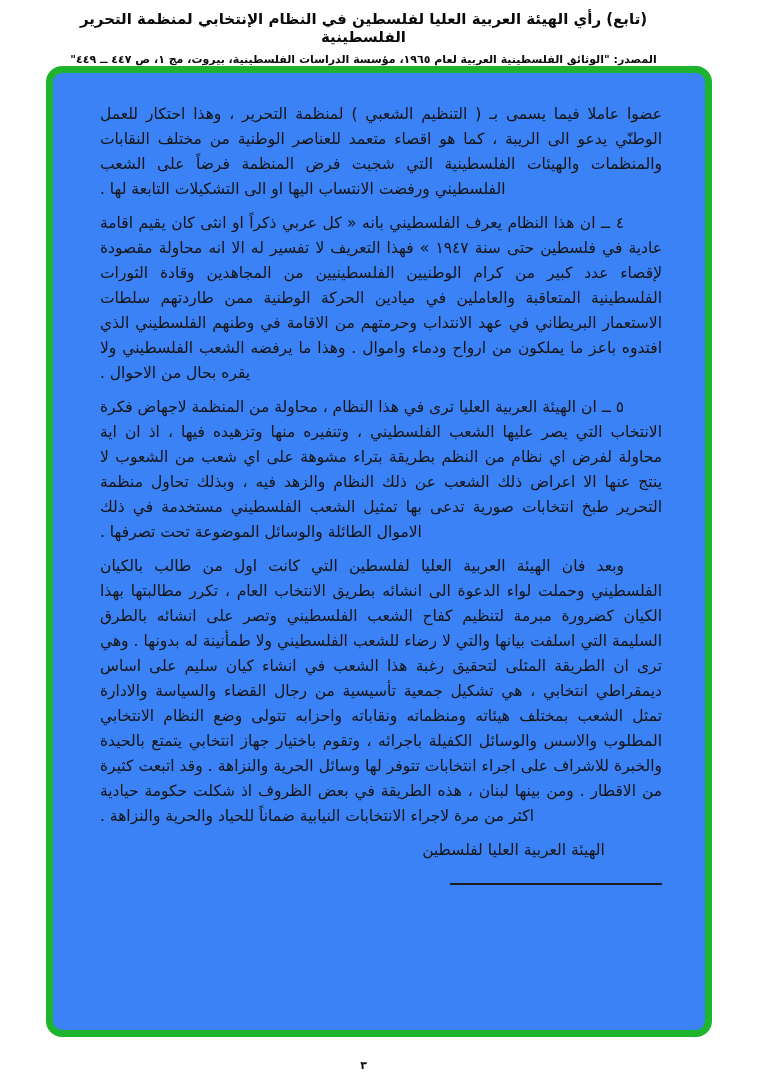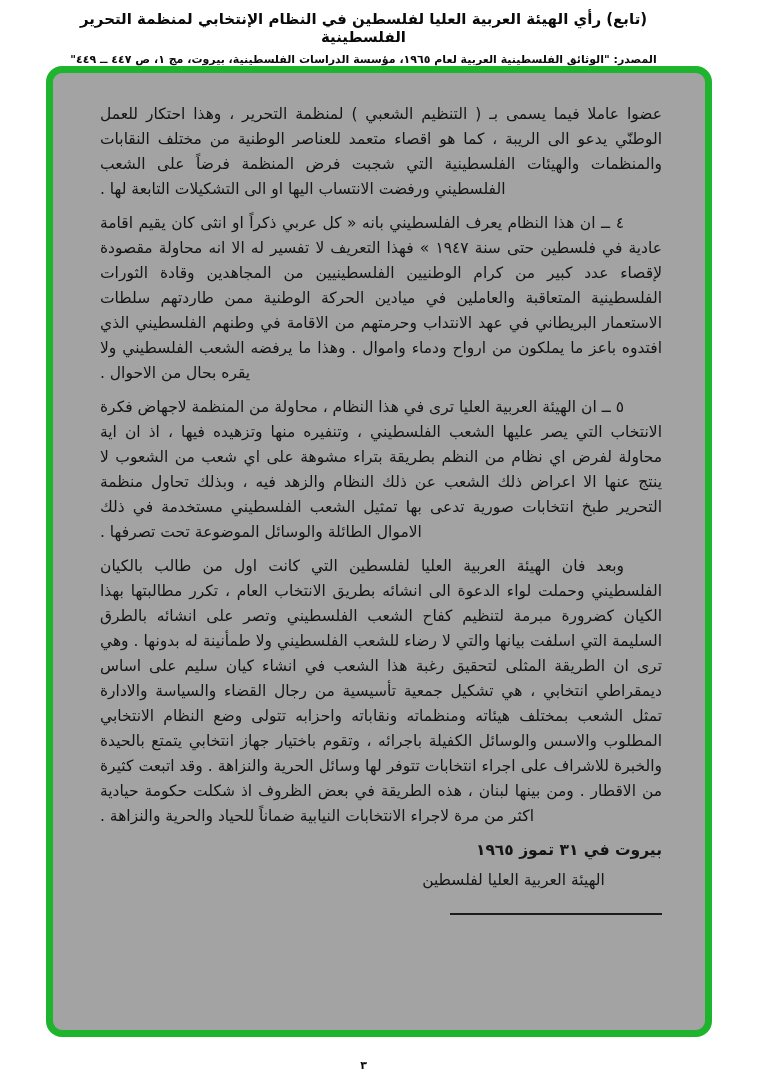--- a/index.html
+++ b/index.html
@@ -34,21 +34,21 @@
   }
   .frame {
     position: absolute;
     left: 46px;
     top: 66px;
     width: 666px;
     height: 971px;
     box-sizing: border-box;
     border: 7px solid #1eb42e; 
     border-radius: 16px;
-    background: #a3a3a3;
+    background: #3b82f6;
   }
   .doc-body {
     position: absolute;
     top: 7px;
     bottom: 7px;
     left: 7px;
     right: 7px;
     padding: 22px 36px 0 40px;
     direction: rtl;
     font-size: 15.5px;
@@ -102,21 +102,20 @@
     <div class="doc-source">المصدر: "الوثائق الفلسطينية العربية لعام ١٩٦٥، مؤسسة الدراسات الفلسطينية، بيروت، مج ١، ص ٤٤٧ ــ ٤٤٩"</div>
   </div>
 
   <div class="frame" style="border-color: rgb(30, 180, 46);">
     <div class="doc-body">
       <p class="para continuation">عضوا عاملا فيما يسمى بـ ( التنظيم الشعبي ) لمنظمة التحرير ، وهذا احتكار للعمل الوطنّي يدعو الى الريبة ، كما هو اقصاء متعمد للعناصر الوطنية من مختلف النقابات والمنظمات والهيئات الفلسطينية التي شجبت فرض المنظمة فرضاً على الشعب الفلسطيني ورفضت الانتساب اليها او الى التشكيلات التابعة لها .</p>
       <p class="para">٤ ــ ان هذا النظام يعرف الفلسطيني بانه « كل عربي ذكراً او انثى كان يقيم اقامة عادية في فلسطين حتى سنة ١٩٤٧ » فهذا التعريف لا تفسير له الا انه محاولة مقصودة لإقصاء عدد كبير من كرام الوطنيين الفلسطينيين من المجاهدين وقادة الثورات الفلسطينية المتعاقبة والعاملين في ميادين الحركة الوطنية ممن طاردتهم سلطات الاستعمار البريطاني في عهد الانتداب وحرمتهم من الاقامة في وطنهم الفلسطيني الذي افتدوه باعز ما يملكون من ارواح ودماء واموال . وهذا ما يرفضه الشعب الفلسطيني ولا يقره بحال من الاحوال .</p>
       <p class="para">٥ ــ ان الهيئة العربية العليا ترى في هذا النظام ، محاولة من المنظمة لاجهاض فكرة الانتخاب التي يصر عليها الشعب الفلسطيني ، وتنفيره منها وتزهيده فيها ، اذ ان اية محاولة لفرض اي نظام من النظم بطريقة بتراء مشوهة على اي شعب من الشعوب لا ينتج عنها الا اعراض ذلك الشعب عن ذلك النظام والزهد فيه ، وبذلك تحاول منظمة التحرير طبخ انتخابات صورية تدعى بها تمثيل الشعب الفلسطيني مستخدمة في ذلك الاموال الطائلة والوسائل الموضوعة تحت تصرفها .</p>
       <p class="para">وبعد فان الهيئة العربية العليا لفلسطين التي كانت اول من طالب بالكيان الفلسطيني وحملت لواء الدعوة الى انشائه بطريق الانتخاب العام ، تكرر مطالبتها بهذا الكيان كضرورة مبرمة لتنظيم كفاح الشعب الفلسطيني وتصر على انشائه بالطرق السليمة التي اسلفت بيانها والتي لا رضاء للشعب الفلسطيني ولا طمأنينة له بدونها . وهي ترى ان الطريقة المثلى لتحقيق رغبة هذا الشعب في انشاء كيان سليم على اساس ديمقراطي انتخابي ، هي تشكيل جمعية تأسيسية من رجال القضاء والسياسة والادارة تمثل الشعب بمختلف هيئاته ومنظماته ونقاباته واحزابه تتولى وضع النظام الانتخابي المطلوب والاسس والوسائل الكفيلة باجرائه ، وتقوم باختيار جهاز انتخابي يتمتع بالحيدة والخبرة للاشراف على اجراء انتخابات تتوفر لها وسائل الحرية والنزاهة . وقد اتبعت كثيرة من الاقطار . ومن بينها لبنان ، هذه الطريقة في بعض الظروف اذ شكلت حكومة حيادية اكثر من مرة لاجراء الانتخابات النيابية ضماناً للحياد والحرية والنزاهة .</p>
 
-      <div class="date-line">بيروت في ٣١ تموز ١٩٦٥</div>
       <div class="signature-line">الهيئة العربية العليا لفلسطين</div>
       <div class="sig-rule"></div>
     </div>
   </div>
 
   <div class="page-number">٣</div>
 
 </div>
 
 </body></html>

